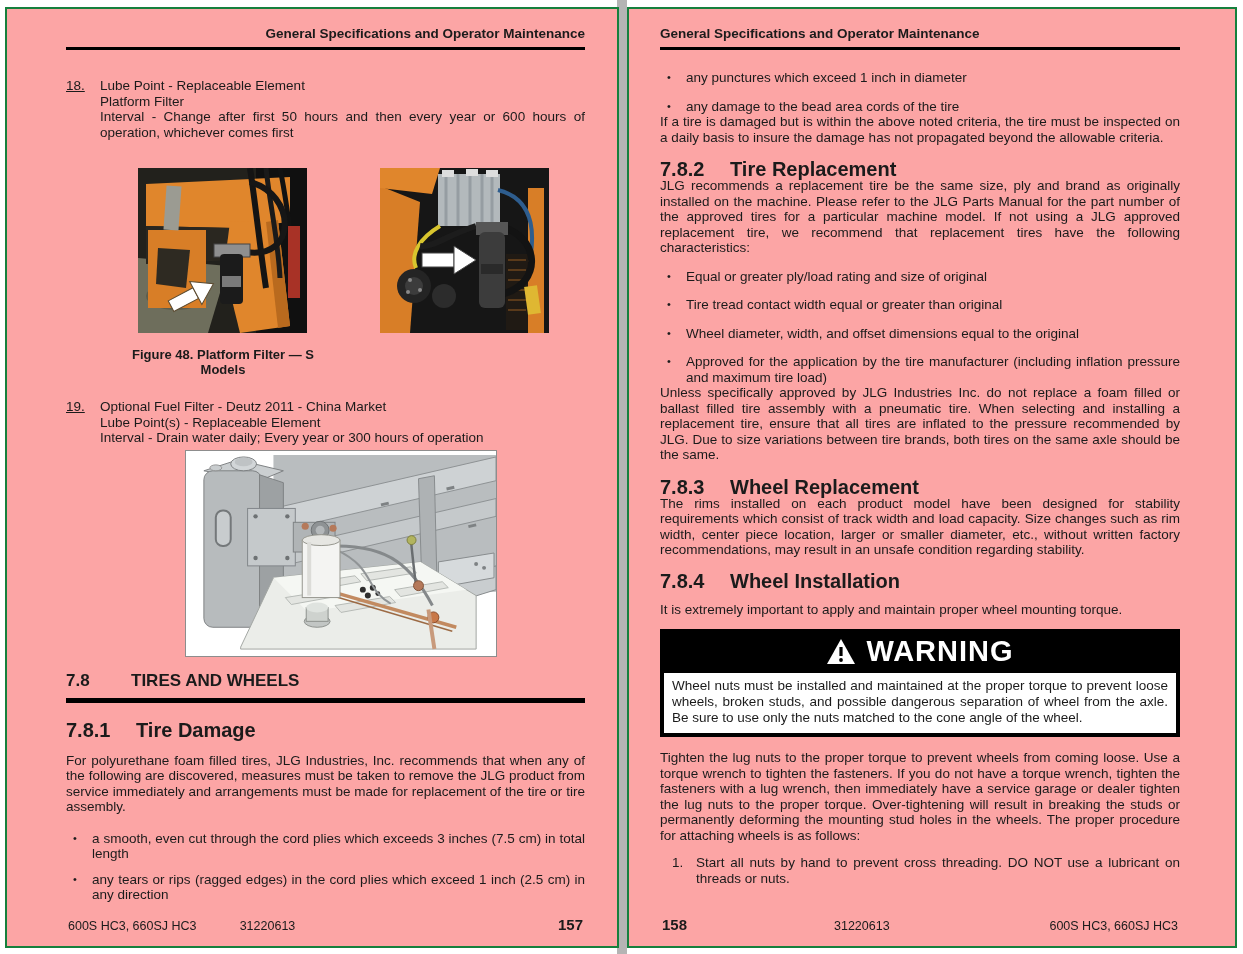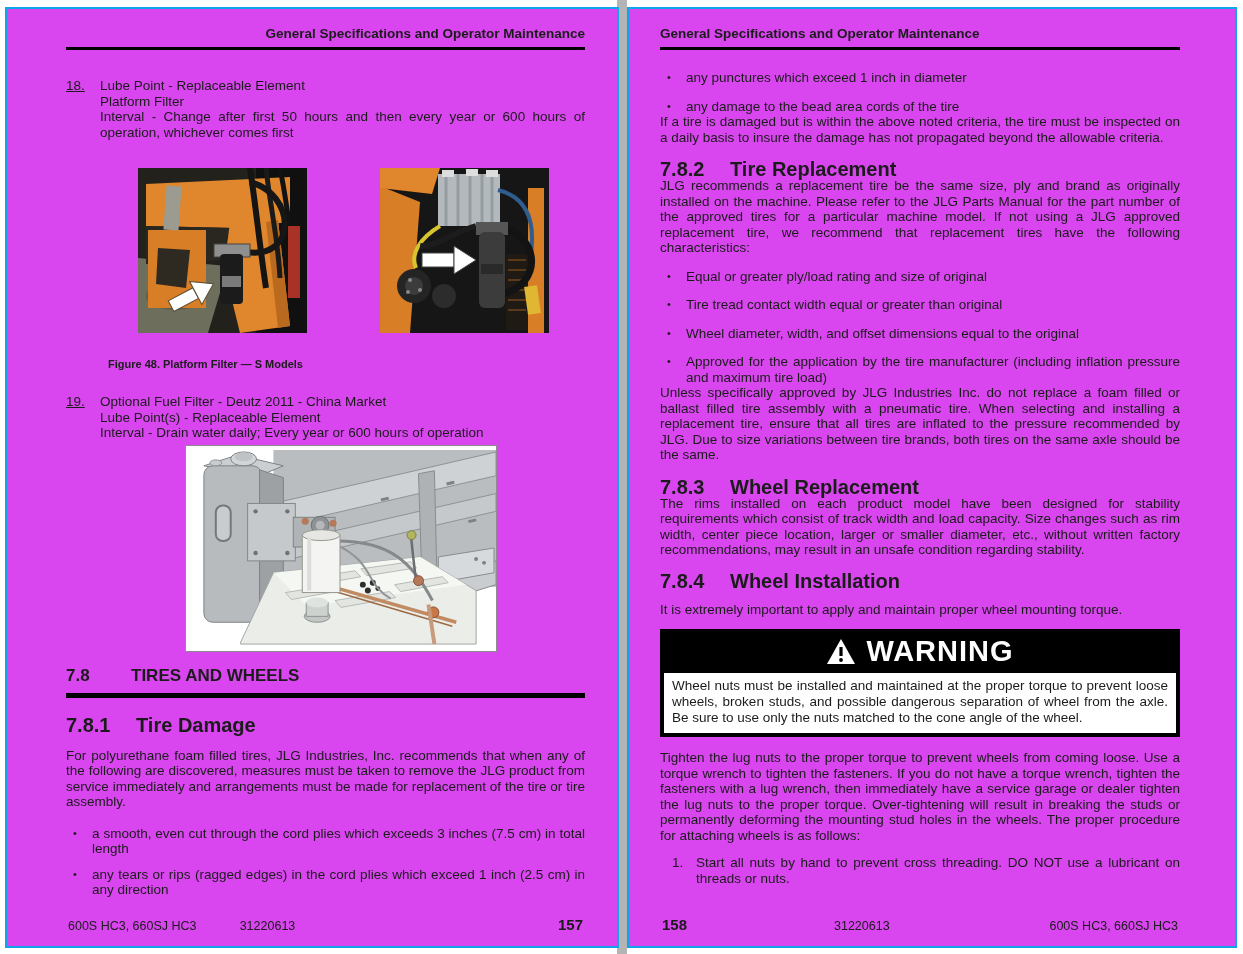--- a/index.html
+++ b/index.html
@@ -1,43 +1,43 @@
 <!DOCTYPE html>
 <html><head>
 <meta charset="utf-8">
 <style>
   * { margin:0; padding:0; box-sizing:border-box; }
   html,body { width:1243px; height:954px; background:#ffffff;
     font-family:"Liberation Sans", sans-serif; color:#1b1b1b; }
   #stage { position:relative; width:1243px; height:954px; background:#ffffff; overflow:hidden; }
   .spine { position:absolute; left:617px; top:0; width:10px; height:954px; background:#b4b4b4; }
-  .page { position:absolute; top:7px; height:941px; background:#d946ef;
-    border:2px solid #0ea5e9; overflow:hidden; }
+  .page { position:absolute; top:7px; height:941px; background:#fca5a5;
+    border:2px solid #15803d; overflow:hidden; }
   #page-left  { left:5px;   width:614px; padding:0 32px 0 59px; }
   #page-right { left:627px; width:610px; padding:0 55px 0 31px; }
 
   .running-head { margin-top:17px; font-weight:bold; font-size:13.5px; line-height:15px; }
   .head-right { text-align:right; }
   .head-rule { height:3px; background:#000; margin-top:6px; }
 
   .body-txt { font-size:13.5px; line-height:15.5px; text-align:justify; }
 
   .num-item { display:flex; margin-top:28px; }
   .num-item .inum { width:34px; flex:none; font-size:13.5px; line-height:15.5px;text-decoration:underline; }
   .num-item .icontent { flex:1; }
 
   .bullet { display:flex; margin-top:16px; }
   .bullet .bdot { width:26px; flex:none; padding-left:7px; font-size:11px; line-height:15.5px; }
   .bullet .btxt { flex:1; }
 
   .figrow { display:flex; margin-top:28px; }
   .figbox { width:169px; }
   .figbox .photo { width:169px; height:165px; display:block; }
-  .figcap { width:230px; margin:24px 0 0 -30px; 
-    font-weight:bold; font-size:11px; line-height:15px; }
+  .figcap { width:230px; margin:14px 0 0 -30px; text-align:center;
+    font-weight:bold; font-size:13px; line-height:15px; }
 
   .illus-wrap { margin-top:4px; padding-left:119px; }
   .illus { width:312px; height:207px; display:block; border:1px solid #8d8d8d; }
 
   .sec-head { display:flex; margin-top:14px; font-weight:bold; font-size:17px; line-height:20px; }
   .sec-head .snum { width:65px; flex:none; }
   .sec-rule { height:5px; background:#000; margin-top:7px; }
 
   .sub-head { display:flex; margin-top:17px; font-weight:bold; font-size:20px; line-height:18px; }
   .sub-head .snum { width:70px; flex:none; }
@@ -146,21 +146,21 @@
           </g>
         </svg>
       </div>
     </div>
 
     <div class="num-item" style="margin-top:22px">
       <div class="inum">19.</div>
       <div class="icontent body-txt">
         <div>Optional Fuel Filter - Deutz 2011 - China Market</div>
         <div>Lube Point(s) - Replaceable Element</div>
-        <div>Interval - Drain water daily; Every year or 600 hours of operation</div>
+        <div>Interval - Drain water daily; Every year or 300 hours of operation</div>
       </div>
     </div>
 
     <div class="illus-wrap">
       <svg class="illus" viewBox="0 0 312 207" preserveAspectRatio="none">
         <rect width="312" height="207" fill="#ffffff"></rect>
         <polygon points="88,4 312,4 312,142 88,152" fill="#b9bdbf"></polygon>
         <polygon points="88,58 312,6 312,30 88,82" fill="#ced2d4" stroke="#8e9294" stroke-width="1"></polygon>
         <polygon points="88,100 312,48 312,66 88,118" fill="#c5c9cb" stroke="#8e9294" stroke-width="1"></polygon>
         <rect x="196" y="52" width="8" height="3" fill="#7e8284" transform="rotate(-13 200 53)"></rect>

